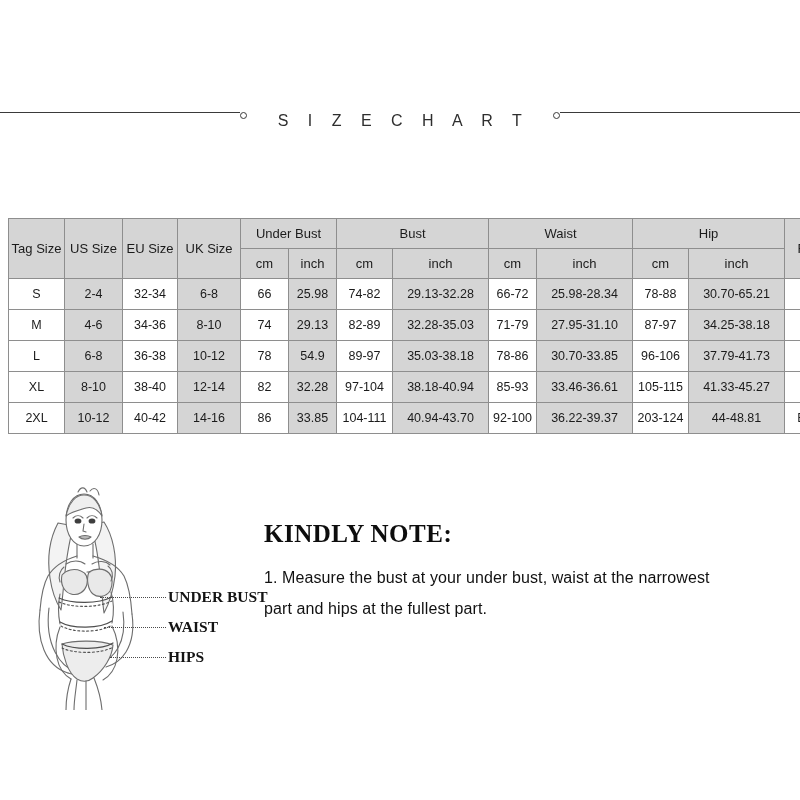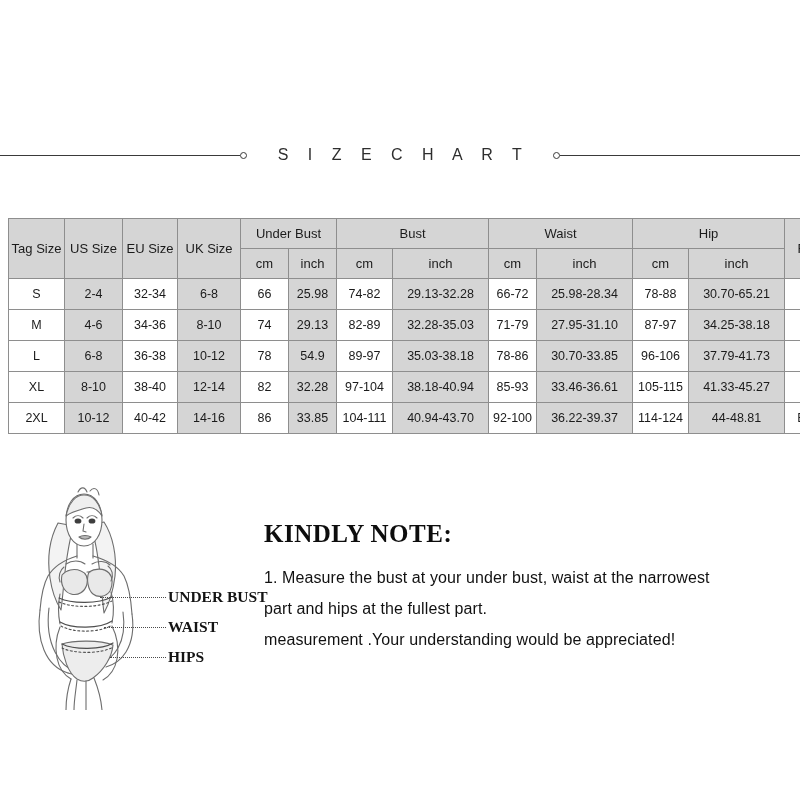--- a/index.html
+++ b/index.html
@@ -8,21 +8,21 @@
     background: #ffffff;
     font-family: "Liberation Sans", sans-serif;
     overflow: hidden;
   }
   .page { position: relative; width: 800px; height: 800px; }
 
   
   .title-row {
     position: absolute; left: 0; top: 112px;
     width: 800px; height: 30px;
-    display: flex; align-items: center; justify-content: center; margin-top: 28px;
+    display: flex; align-items: flex-start; justify-content: center;
   }
   .title-line { height: 1px; background: #3a3a3a; flex: 1 1 auto; }
   .title-line.left  { margin-right: 0; }
   .title-line.right { margin-left: 0; }
   .title-dot {
     width: 7px; height: 7px; border-radius: 50%;
     border: 1px solid #3a3a3a; background: #ffffff;
     flex: 0 0 auto;
   }
   .title-text {
@@ -207,21 +207,21 @@
             <td class="wh">2XL</td>
             <td class="sh">10-12</td>
             <td class="wh">40-42</td>
             <td class="sh">14-16</td>
             <td class="wh">86</td>
             <td class="sh">33.85</td>
             <td class="wh">104-111</td>
             <td class="sh">40.94-43.70</td>
             <td class="wh">92-100</td>
             <td class="sh">36.22-39.37</td>
-            <td class="wh">114-124</td>
+            <td class="wh">203-124</td>
             <td class="sh">44-48.81</td>
             <td class="wh">E-F、G</td>
           </tr>
         </tbody>
     </table>
   </div>
 
   <div class="figure-box">
     <svg width="230" height="228" viewBox="0 0 230 228">
       <g fill="none" stroke="#6d6d6d" stroke-width="1.1" stroke-linecap="round" stroke-linejoin="round">
@@ -294,16 +294,15 @@
   <div class="leader l3"></div>
 
   <div class="callout under-bust">UNDER BUST</div>
   <div class="callout waist">WAIST</div>
   <div class="callout hips">HIPS</div>
 
   <div class="note">
     <div class="note-title">KINDLY NOTE:</div>
     <div class="note-line">1.  Measure the bust at your under bust, waist at the narrowest</div>
     <div class="note-line">part and hips at the fullest part.</div>
-    <div class="note-line">measurement .Your understanding would be appreciated!</div>
   </div>
 
 </div>
 
 </body></html>

